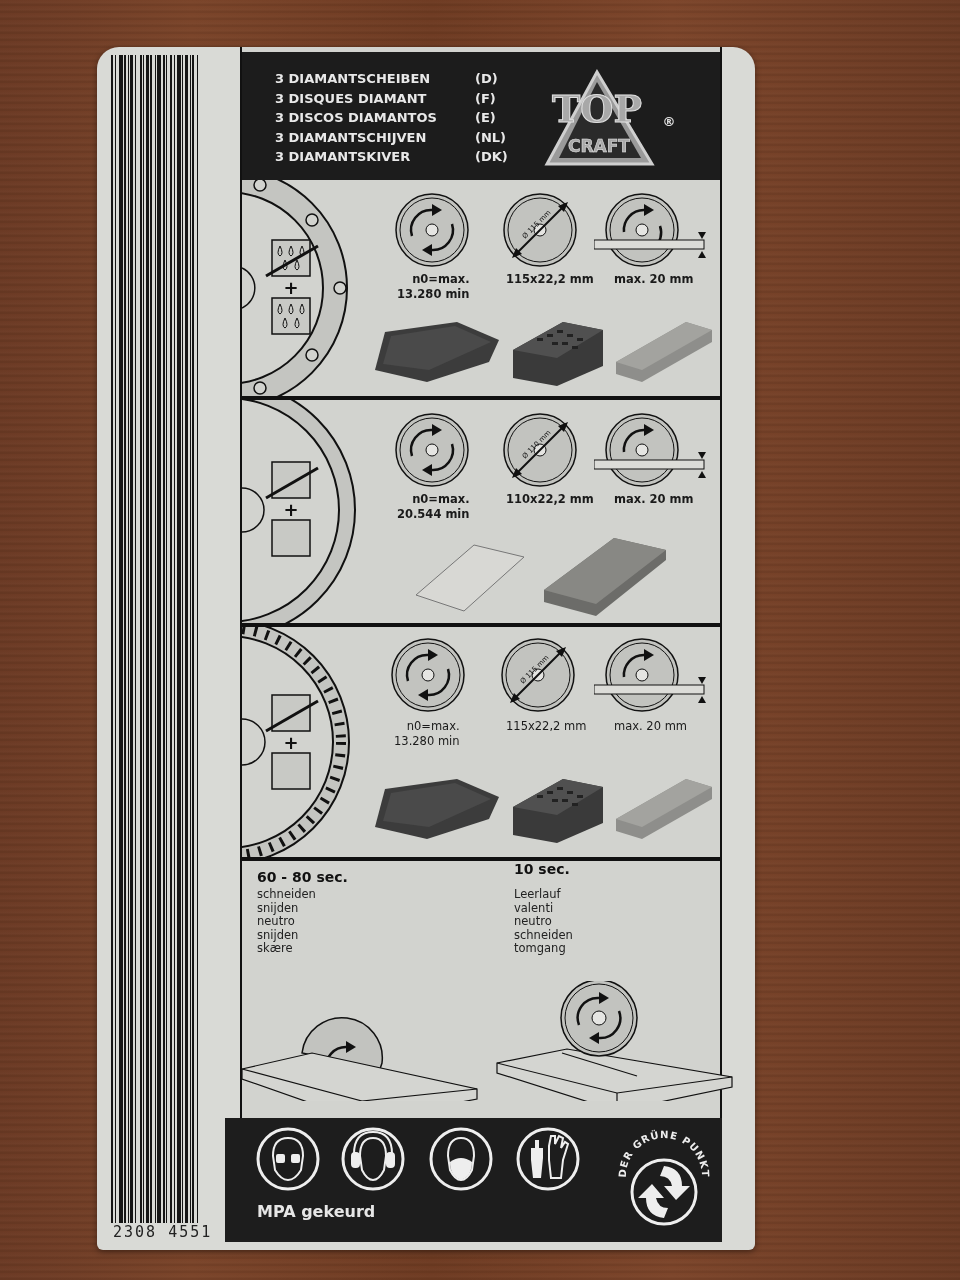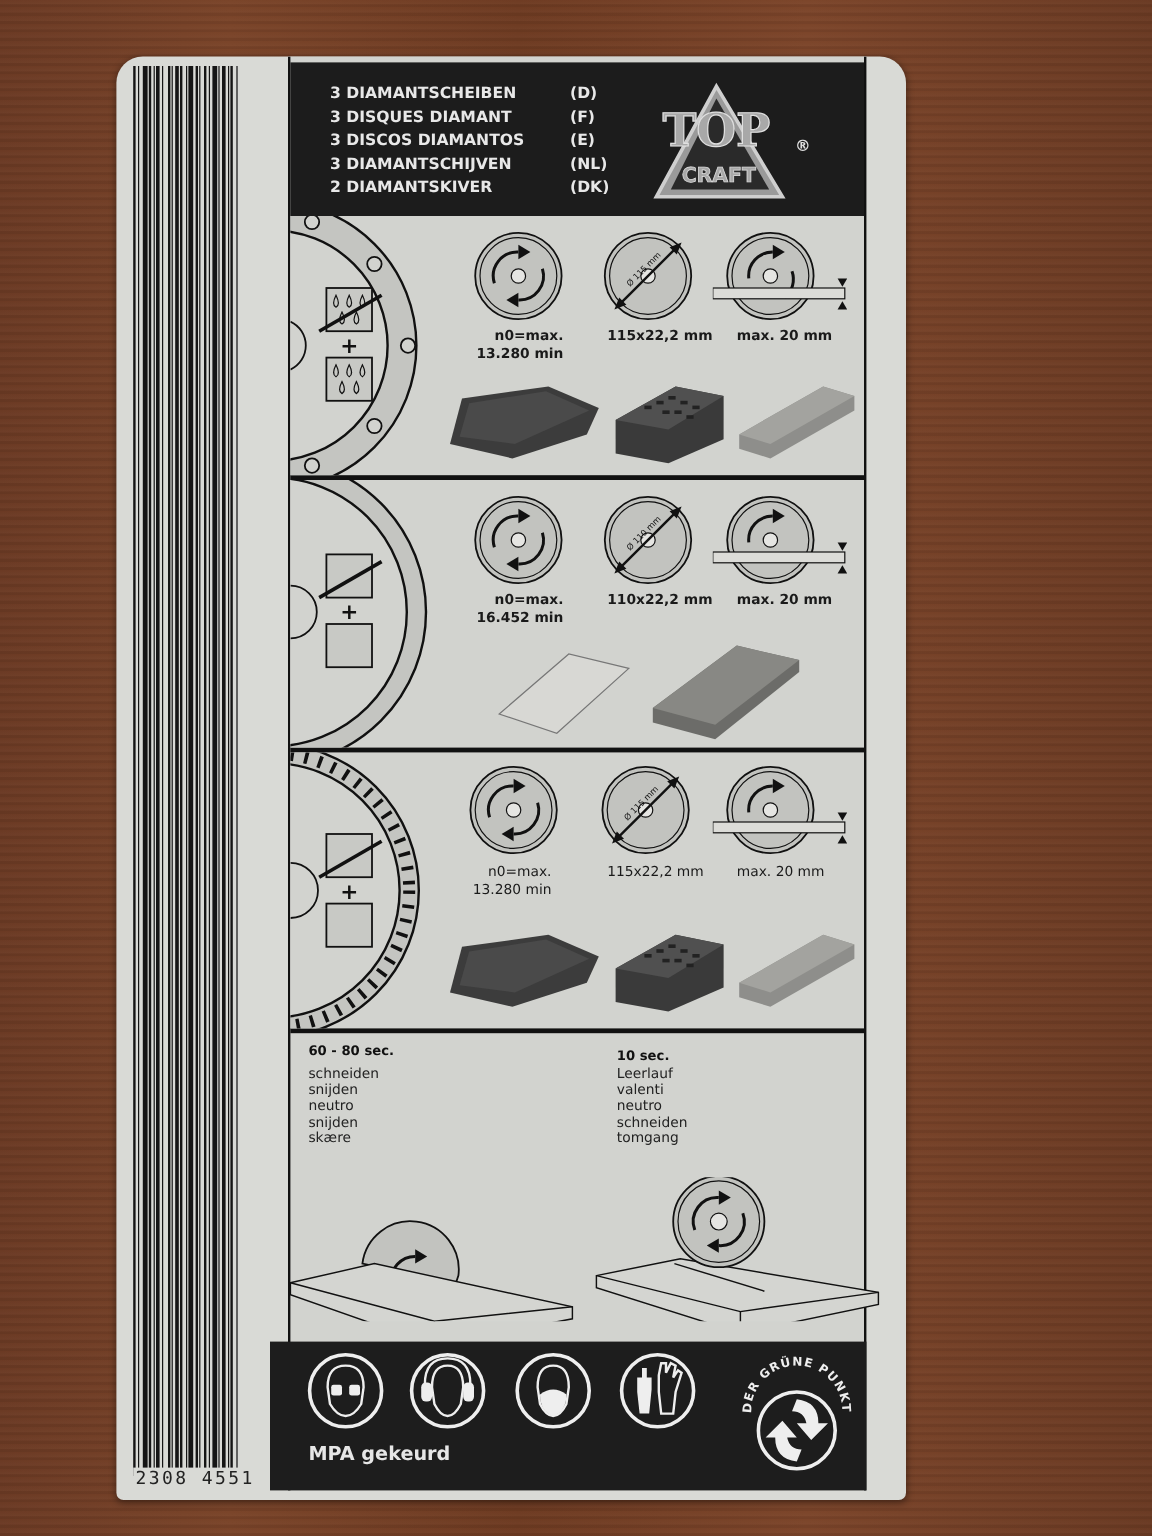--- a/index.html
+++ b/index.html
@@ -16,21 +16,21 @@
   .panel{position:absolute;left:143px;top:0;width:478px;height:1195px;background:#d2d3cf;border-left:2px solid #111;border-right:2px solid #111;}
   .header{position:absolute;left:0;top:5px;width:478px;height:128px;background:#1c1c1c;}
   .header-lines{position:absolute;left:33px;top:17px;}
   .hline{display:flex;color:#e8e8e8;font-weight:bold;font-size:13px;line-height:19.5px;}
   .hline .t{width:200px;}
   .logo{position:absolute;left:295px;top:12px;width:140px;height:110px;}
   .section{position:absolute;left:0;width:478px;border-bottom:4px solid #111;}
   .spec{position:absolute;text-align:left;}
   .spec-label{font-size:11.5px;font-weight:bold;color:#1a1a1a;line-height:15px;white-space:nowrap;text-align:right;}
   .mat{position:absolute;}
-  .run-title{position:absolute;font-weight:bold;font-size:11px;color:#111;}
+  .run-title{position:absolute;font-weight:bold;font-size:14px;color:#111;}
   .run-list{position:absolute;font-size:11.5px;color:#222;line-height:13.5px;}
   .footer{position:absolute;left:128px;top:1071px;width:497px;height:124px;background:#1d1d1d;}
   .mpa{position:absolute;left:32px;top:84px;color:#e6e6e6;font-weight:bold;font-size:16px;}
   .safety{position:absolute;top:8px;}
 </style>
 </head>
 <body>
 
 <div class="wood-grain"></div>
 
@@ -99,21 +99,21 @@
           </div>
         <div class="hline">
             <span class="t">3 DISCOS DIAMANTOS</span>
             <span>(E)</span>
           </div>
         <div class="hline">
             <span class="t">3 DIAMANTSCHIJVEN</span>
             <span>(NL)</span>
           </div>
         <div class="hline">
-            <span class="t">2 DIAMANTSKIVER</span>
+            <span class="t">3 DIAMANTSKIVER</span>
             <span>(DK)</span>
           </div>
       </div>
       <svg class="logo" viewBox="0 0 140 110">
         <polygon points="60,8 10,100 115,100" fill="#9a9a9a" stroke="#cfcfcf" stroke-width="3"></polygon>
         <polygon points="60,18 22,94 104,94" fill="#2a2a2a"></polygon>
         <text x="60" y="58" text-anchor="middle" font-family="DejaVu Serif, serif" font-weight="bold" font-size="38" fill="#a8a8a8" stroke="#e0e0e0" stroke-width="1">TOP</text>
         <text x="62" y="88" text-anchor="middle" font-family="DejaVu Sans, sans-serif" font-weight="bold" font-size="17" fill="#a8a8a8" stroke="#e0e0e0" stroke-width="0.6">CRAFT</text>
         <text x="132" y="62" text-anchor="middle" font-family="DejaVu Sans, sans-serif" font-weight="bold" font-size="13" fill="#e0e0e0">®</text>
       </svg>
@@ -246,21 +246,21 @@
           <circle cx="48" cy="38" r="32" fill="none" stroke="#111" stroke-width="1"></circle>
         <circle cx="48" cy="38" r="6" fill="#e5e5e2" stroke="#111" stroke-width="1"></circle>
         <path d="M30 40 A 20 20 0 0 1 50 18" fill="none" stroke="#111" stroke-width="2.5"></path>
           <polygon points="50,12 60,18 50,24" fill="#111"></polygon>
         <rect x="0" y="48" width="110" height="9" fill="#dcdcd8" stroke="#111" stroke-width="1"></rect>
         <polygon points="104,40 112,40 108,47" fill="#111"></polygon>
           <polygon points="104,66 112,66 108,59" fill="#111"></polygon>
       </svg>
       <div class="spec" style="left:155px;top:92px">
         <div class="spec-label">n0=max.</div>
-        <div class="spec-label">16.452 min</div>
+        <div class="spec-label">20.544 min</div>
       </div>
       <div class="spec" style="left:264px;top:92px">
         <div class="spec-label">110x22,2 mm</div>
       </div>
       <div class="spec" style="left:372px;top:92px">
         <div class="spec-label">max. 20 mm</div>
       </div>
       <svg class="mat" style="left:170px;top:135px" width="120" height="80">
         <polygon points="4,60 62,10 112,22 52,76" fill="#d8d8d4" stroke="#777" stroke-width="1"></polygon>
       </svg>
@@ -345,21 +345,21 @@
 
     <div style="position:absolute;left:0;top:814px;width:478px;height:250px;">
       <div class="run-title" style="left:15px;top:8px">60 - 80 sec.</div>
       <div class="run-list" style="left:15px;top:27px">
         <div>schneiden</div>
         <div>snijden</div>
         <div>neutro</div>
         <div>snijden</div>
         <div>skære</div>
       </div>
-      <div class="run-title" style="left:272px;top:12px">10 sec.</div>
+      <div class="run-title" style="left:272px;top:0">10 sec.</div>
       <div class="run-list" style="left:272px;top:27px">
         <div>Leerlauf</div>
         <div>valenti</div>
         <div>neutro</div>
         <div>schneiden</div>
         <div>tomgang</div>
       </div>
       <svg style="position:absolute;left:-10px;top:130px" width="250" height="110">
         <path d="M70 62 A 38 38 0 0 1 150 72 L 148 78 Z" fill="#c2c3bf" stroke="#111" stroke-width="1.5"></path>
         <circle cx="112" cy="80" r="7" fill="#e5e5e2" stroke="#111"></circle>

